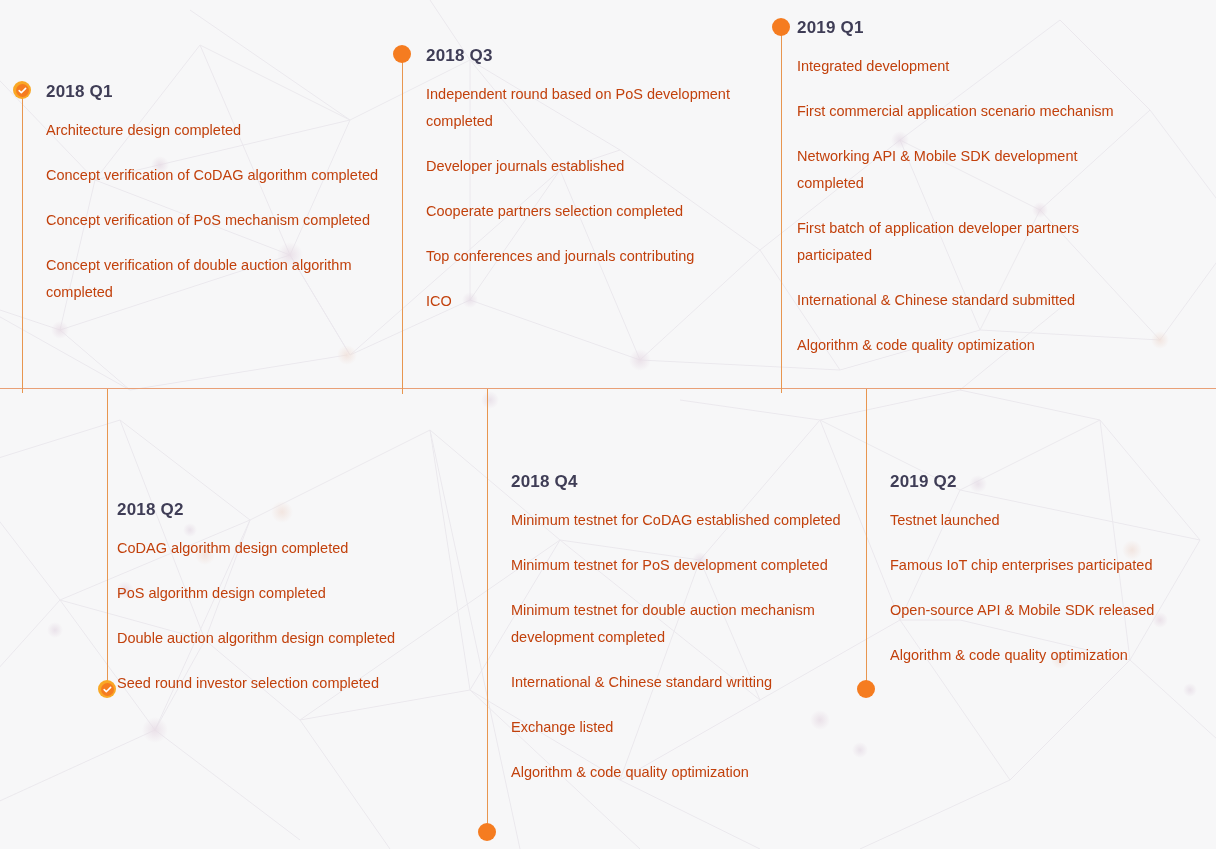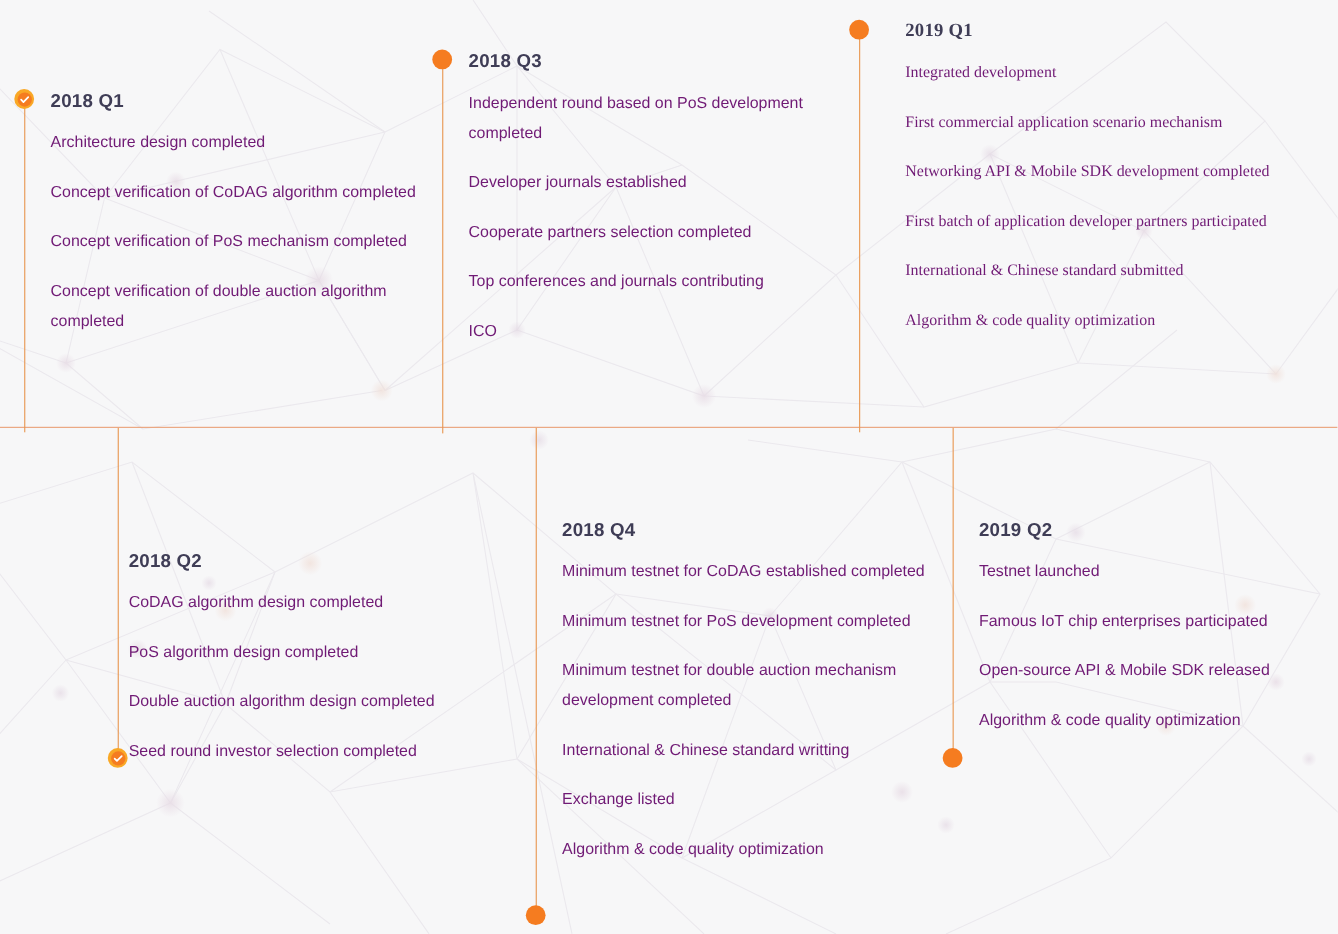--- a/index.html
+++ b/index.html
@@ -98,39 +98,39 @@
     font-size: 17px;
     line-height: 22px;
     letter-spacing: 0.2px;
     white-space: nowrap;
   }
   .q-list {
     list-style: none;
     margin-top: 14px;
   }
   .q-list li {
-    color: #701a75;
+    color: #c2410c;
     font-size: 14.5px;
     line-height: 27px;
     margin-bottom: 18px;
   }
   .q-list li:last-child { margin-bottom: 0; }
 
   
   #ms-2018q1 { left: 22px;  top: 81px; }
   #ms-2018q1 .axis-line { top: 9px; height: 303px; }
   #ms-2018q1 .content  { left: 24px; top: 0px; width: 355px; }
 
   #ms-2018q3 { left: 402px; top: 45px; }
   #ms-2018q3 .axis-line { top: 9px; height: 340px; }
   #ms-2018q3 .content  { left: 24px; top: 0px; width: 350px; }
 
   #ms-2019q1 { left: 781px; top: 18px; }
   #ms-2019q1 .axis-line { top: 9px; height: 366px; }
-  #ms-2019q1 .content  { left: 42px; top: -1px; width: 340px; font-family: Liberation Serif, serif; }
+  #ms-2019q1 .content  { left: 16px; top: -1px; width: 340px; }
 
   
   #ms-2018q2 { left: 107px; top: 389px; }
   #ms-2018q2 .axis-line { top: 0px; height: 292px; }
   #ms-2018q2 .marker    { top: 291px; }
   #ms-2018q2 .content   { left: 10px; top: 82px; width: 355px; margin-top: 28px; }
 
   #ms-2018q4 { left: 487px; top: 389px; }
   #ms-2018q4 .axis-line { top: 0px; height: 435px; }
   #ms-2018q4 .marker    { top: 434px; }

